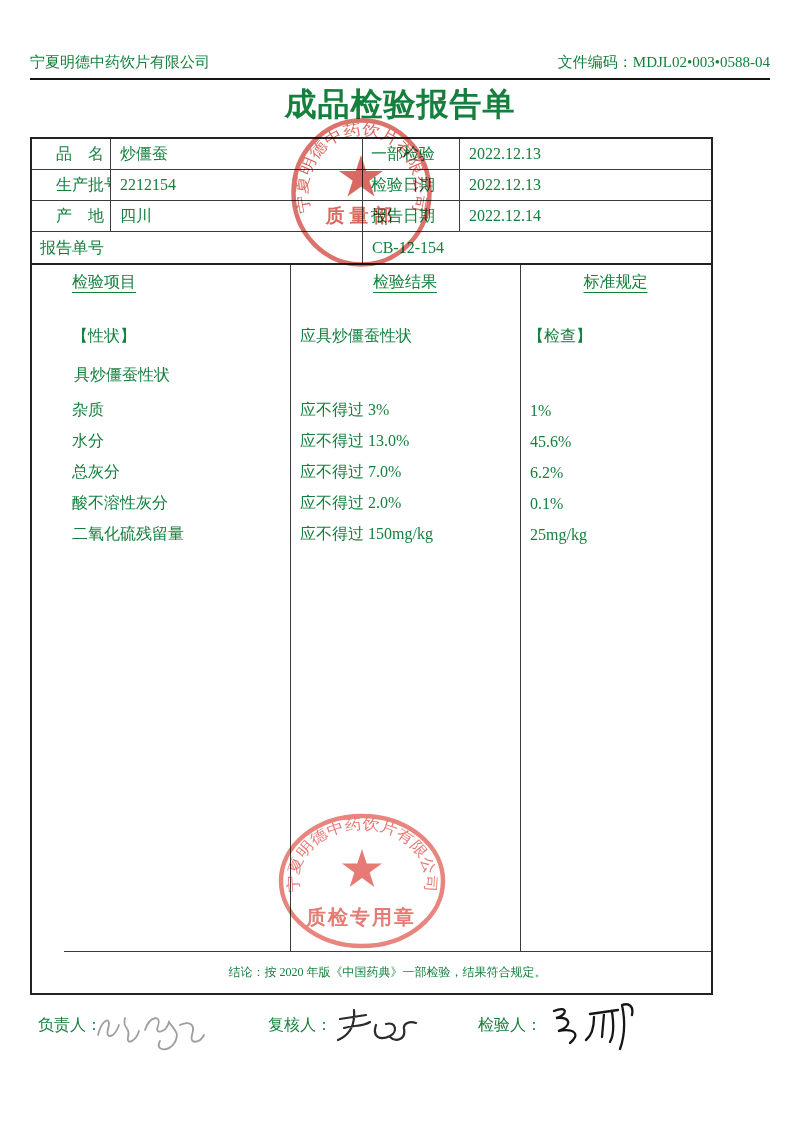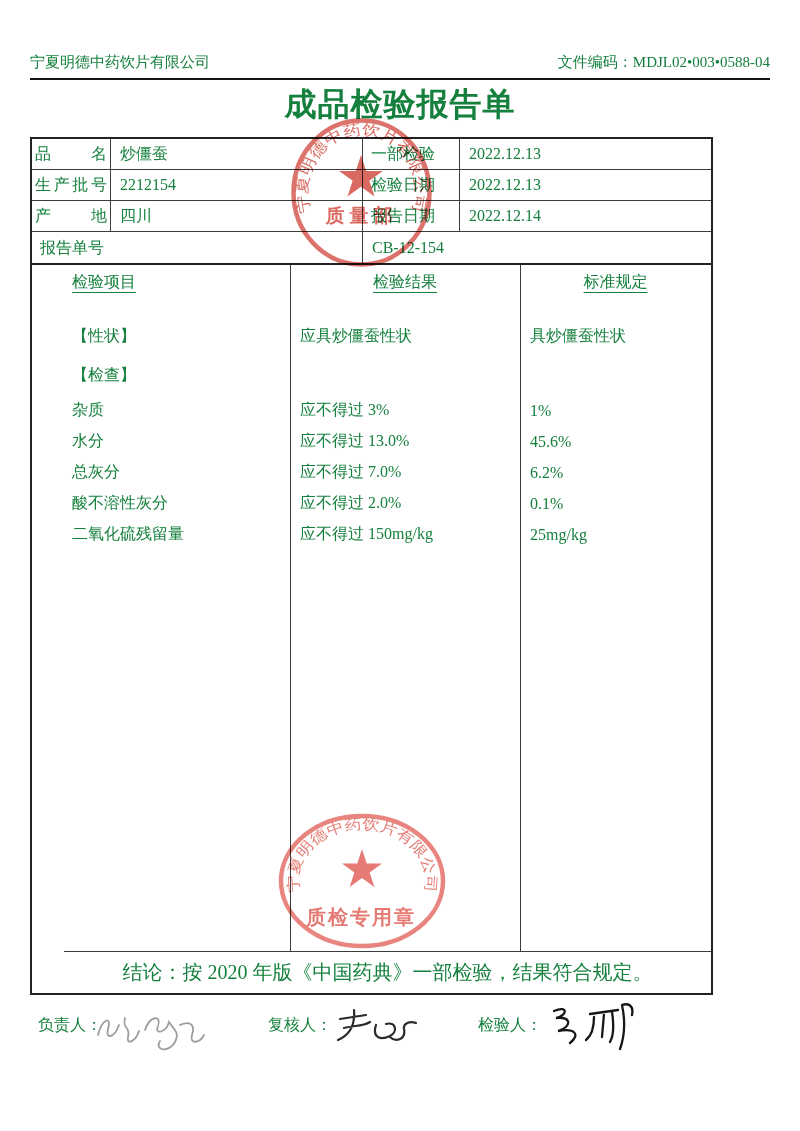--- a/index.html
+++ b/index.html
@@ -22,21 +22,21 @@
     width:683px;margin-top:14px;
     border:2px solid #222;
     display:grid;
     grid-template-columns:79px 252px 97px auto;
     grid-auto-rows:31px;
     box-sizing:border-box;
     font-size:16px;
   }
   .ic{border-right:1px solid #3c3c3c;border-bottom:1px solid #3c3c3c;line-height:30px;
       white-space:nowrap;overflow:hidden;box-sizing:border-box;}
-  .ic.lbl{padding:0 3px;text-align:justify;text-align-last:justify;}
+  .ic.lbl{padding:0 24px;text-align:justify;text-align-last:justify;}
   .ic.val{padding-left:9px;}
   .ic.dlbl{padding-left:8px;}
   .ic.dval{padding-left:9px;}
   .ic.last-col{border-right:none;}
   .ic.last-row{border-bottom:none;line-height:31px;}
   .ic.span2{grid-column:span 2;}
   .ic.plain{padding-left:8px;text-align:left;text-align-last:left;}
 
   
   .main-table{
@@ -52,21 +52,21 @@
   .vline.v1{left:226px;}
   .vline.v2{left:456px;}
   .mt-headers{display:grid;grid-template-columns:226px 230px auto;padding-top:7px;height:24px;}
   .mth{text-decoration:underline;text-underline-offset:5px;}
   .mth.item{padding-left:8px;}
   .mth.center{text-align:center;}
   .results{display:grid;grid-template-columns:226px 230px auto;grid-template-rows:37px 40px 31px 31px 31px 31px 31px;margin-top:22px;}
   .rc{display:flex;align-items:center;white-space:nowrap;}
   .rc.c1{padding-left:8px;}
   .rc.c2,.rc.c3{padding-left:10px;}
-  .mt-conclusion{height:41px;border-top:1px solid #3c3c3c;text-align:center;line-height:40px;font-size:20px;}
+  .mt-conclusion{height:41px;border-top:1px solid #3c3c3c;text-align:center;line-height:40px;font-size:12px;}
 
   
   .sig-row{position:relative;height:62px;margin-top:8px;width:740px;font-size:16px;}
   .sig-label{position:absolute;top:12px;white-space:nowrap;}
   .sig-label.s1{left:8px;}
   .sig-label.s2{left:238px;}
   .sig-label.s3{left:448px;}
   .sig-svg{position:absolute;}
 
   
@@ -113,23 +113,23 @@
         <div class="vline v1"></div>
         <div class="vline v2"></div>
         <div class="mt-headers">
           <div class="mth item">检验项目</div>
           <div class="mth center">检验结果</div>
           <div class="mth center">标准规定</div>
         </div>
         <div class="results">
           <div class="rc c1">【性状】</div>
           <div class="rc c2">应具炒僵蚕性状</div>
+          <div class="rc c1">【检查】</div>
+
           <div class="rc c3">具炒僵蚕性状</div>
-
-          <div class="rc c1">【检查】</div>
           <div class="rc c2"></div>
           <div class="rc c3"></div>
 
           <div class="rc c1">杂质</div>
           <div class="rc c2">应不得过 3%</div>
           <div class="rc c3">1%</div>
 
           <div class="rc c1">水分</div>
           <div class="rc c2">应不得过 13.0%</div>
           <div class="rc c3">45.6%</div>

